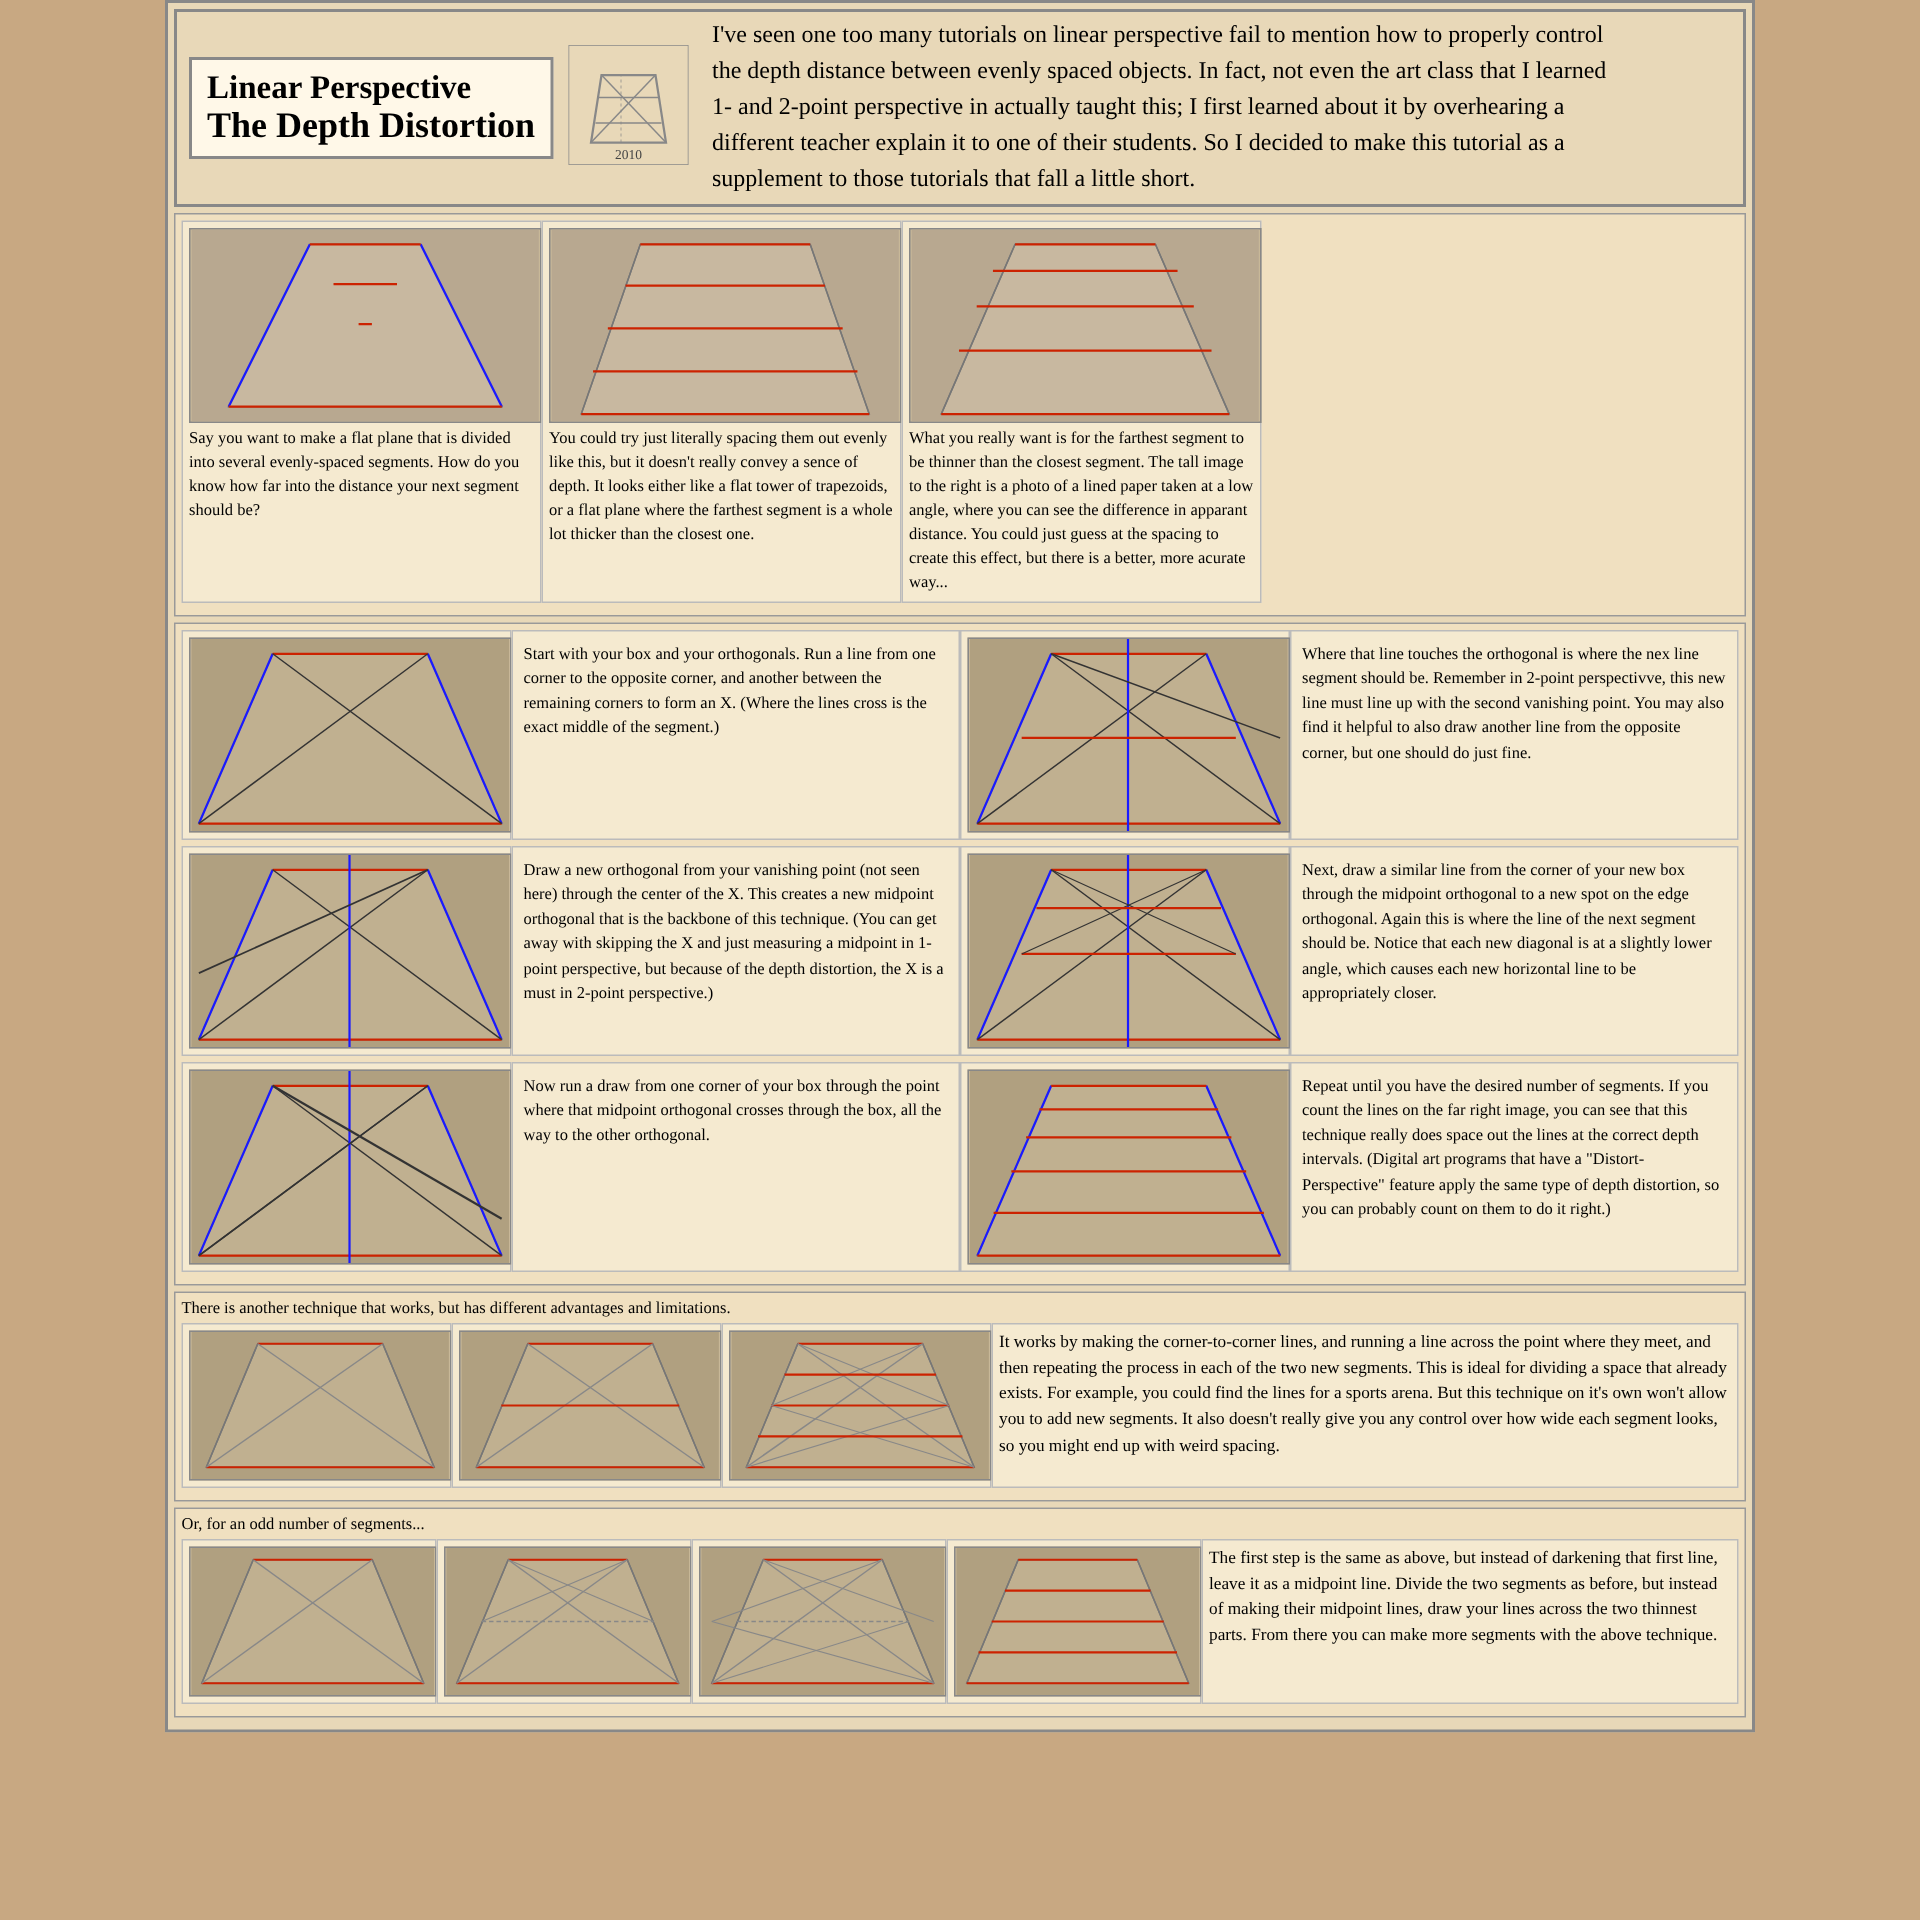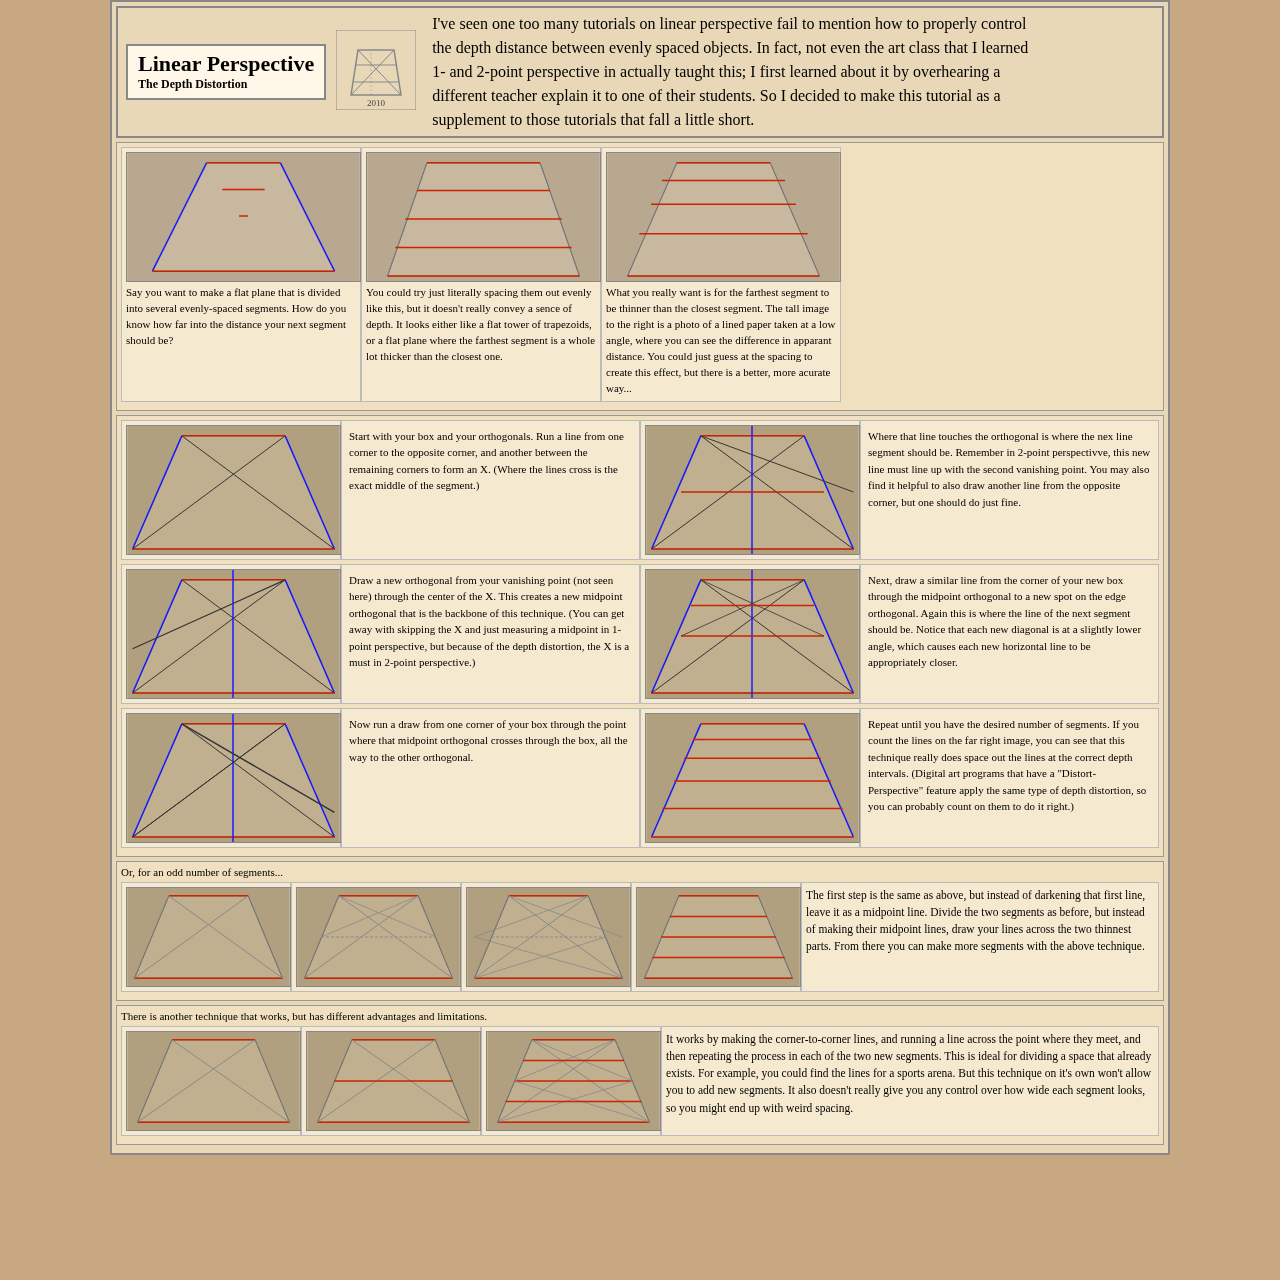--- a/index.html
+++ b/index.html
@@ -29,21 +29,21 @@
       border: 2px solid #888;
       padding: 6px 10px;
       margin-right: 10px;
     }
     #title-block h1 {
       font-size: 22px;
       font-weight: bold;
       line-height: 1.1;
     }
     #title-block h2 {
-      font-size: 12px;
+      font-size: 24px;
       font-weight: bold;
     }
     #logo-block {
       margin-right: 16px;
     }
     #header-text {
       font-size: 16px;
       line-height: 1.5;
       max-width: 600px;
     }
@@ -334,20 +334,87 @@
           <line x1="28" y1="68" x2="187" y2="68" stroke="#cc2200" stroke-width="1.5"></line>
           <line x1="16" y1="96" x2="199" y2="96" stroke="#cc2200" stroke-width="1.5"></line>
           <line x1="5" y1="125" x2="210" y2="125" stroke="#cc2200" stroke-width="1.5"></line>
         </svg>
       </div>
 
       <div class="cell cell-text" style="width:230px">
         <div class="notice-text">Repeat until you have the desired number of segments.
 If you count the lines on the far right image, you can see that this technique really does space out the lines at the correct depth intervals.
 (Digital art programs that have a "Distort-Perspective" feature apply the same type of depth distortion, so you can probably count on them to do it right.)</div>
+      </div>
+    </div>
+  </div>
+
+  <div class="section">
+    <div style="font-size:11px; margin-bottom:4px;">There is another technique that works, but has different advantages and limitations.</div>
+    <div class="row">
+
+      <div class="cell cell-img" style="width:180px">
+        <svg class="persp" width="175" height="100" viewBox="0 0 175 100">
+          <rect width="175" height="100" fill="#b0a080"></rect>
+          <polygon points="45,8 130,8 165,92 10,92" fill="#c0b090" stroke="#777" stroke-width="1"></polygon>
+          <line x1="45" y1="8" x2="10" y2="92" stroke="#777" stroke-width="1"></line>
+          <line x1="130" y1="8" x2="165" y2="92" stroke="#777" stroke-width="1"></line>
+          <line x1="45" y1="8" x2="130" y2="8" stroke="#cc2200" stroke-width="1.5"></line>
+          <line x1="10" y1="92" x2="165" y2="92" stroke="#cc2200" stroke-width="1.5"></line>
+
+          <line x1="45" y1="8" x2="165" y2="92" stroke="#888" stroke-width="1"></line>
+          <line x1="130" y1="8" x2="10" y2="92" stroke="#888" stroke-width="1"></line>
+        </svg>
+      </div>
+
+      <div class="cell cell-img" style="width:180px">
+        <svg class="persp" width="175" height="100" viewBox="0 0 175 100">
+          <rect width="175" height="100" fill="#b0a080"></rect>
+          <polygon points="45,8 130,8 165,92 10,92" fill="#c0b090" stroke="#777" stroke-width="1"></polygon>
+          <line x1="45" y1="8" x2="10" y2="92" stroke="#777" stroke-width="1"></line>
+          <line x1="130" y1="8" x2="165" y2="92" stroke="#777" stroke-width="1"></line>
+          <line x1="45" y1="8" x2="130" y2="8" stroke="#cc2200" stroke-width="1.5"></line>
+          <line x1="10" y1="92" x2="165" y2="92" stroke="#cc2200" stroke-width="1.5"></line>
+          <line x1="45" y1="8" x2="165" y2="92" stroke="#888" stroke-width="1"></line>
+          <line x1="130" y1="8" x2="10" y2="92" stroke="#888" stroke-width="1"></line>
+
+          <line x1="27" y1="50" x2="148" y2="50" stroke="#cc2200" stroke-width="1.5"></line>
+        </svg>
+      </div>
+
+      <div class="cell cell-img" style="width:180px">
+        <svg class="persp" width="175" height="100" viewBox="0 0 175 100">
+          <rect width="175" height="100" fill="#b0a080"></rect>
+          <polygon points="45,8 130,8 165,92 10,92" fill="#c0b090" stroke="#777" stroke-width="1"></polygon>
+          <line x1="45" y1="8" x2="10" y2="92" stroke="#777" stroke-width="1"></line>
+          <line x1="130" y1="8" x2="165" y2="92" stroke="#777" stroke-width="1"></line>
+          <line x1="45" y1="8" x2="130" y2="8" stroke="#cc2200" stroke-width="1.5"></line>
+          <line x1="10" y1="92" x2="165" y2="92" stroke="#cc2200" stroke-width="1.5"></line>
+
+          <line x1="45" y1="8" x2="165" y2="92" stroke="#888" stroke-width="1"></line>
+          <line x1="130" y1="8" x2="10" y2="92" stroke="#888" stroke-width="1"></line>
+
+          <line x1="27" y1="50" x2="148" y2="50" stroke="#cc2200" stroke-width="1.5"></line>
+
+          <line x1="45" y1="8" x2="148" y2="50" stroke="#888" stroke-width="0.8"></line>
+          <line x1="130" y1="8" x2="27" y2="50" stroke="#888" stroke-width="0.8"></line>
+
+          <line x1="36" y1="29" x2="139" y2="29" stroke="#cc2200" stroke-width="1.5"></line>
+
+          <line x1="27" y1="50" x2="165" y2="92" stroke="#888" stroke-width="0.8"></line>
+          <line x1="148" y1="50" x2="10" y2="92" stroke="#888" stroke-width="0.8"></line>
+
+          <line x1="18" y1="71" x2="157" y2="71" stroke="#cc2200" stroke-width="1.5"></line>
+        </svg>
+      </div>
+
+      <div class="cell cell-text" style="flex:1">
+        <div class="wide-text">It works by making the corner-to-corner lines, and running a line across the point where they meet, and then repeating the process in each of the two new segments.
+This is ideal for dividing a space that already exists.  For example, you could find the lines for a sports arena.
+But this technique on it's own won't allow you to add new segments.  It also doesn't really give you any control over how wide each segment looks, so you might end up with weird spacing.</div>
       </div>
     </div>
   </div>
 
   <div class="section">
     <div style="font-size:11px; margin-bottom:4px;">Or, for an odd number of segments...</div>
     <div class="row">
 
       <div class="cell cell-img" style="width:170px">
         <svg class="persp" width="165" height="100" viewBox="0 0 165 100">
@@ -414,80 +481,13 @@
           <line x1="7" y1="92" x2="158" y2="92" stroke="#cc2200" stroke-width="1.5"></line>
         </svg>
       </div>
 
       <div class="cell cell-text" style="flex:1">
         <div class="wide-text">The first step is the same as above, but instead of darkening that first line, leave it as a midpoint line.  Divide the two segments as before, but instead of making their midpoint lines, draw your lines across the two thinnest parts.  From there you can make more segments with the above technique.</div>
       </div>
     </div>
   </div>
 
-  <div class="section">
-    <div style="font-size:11px; margin-bottom:4px;">There is another technique that works, but has different advantages and limitations.</div>
-    <div class="row">
-
-      <div class="cell cell-img" style="width:180px">
-        <svg class="persp" width="175" height="100" viewBox="0 0 175 100">
-          <rect width="175" height="100" fill="#b0a080"></rect>
-          <polygon points="45,8 130,8 165,92 10,92" fill="#c0b090" stroke="#777" stroke-width="1"></polygon>
-          <line x1="45" y1="8" x2="10" y2="92" stroke="#777" stroke-width="1"></line>
-          <line x1="130" y1="8" x2="165" y2="92" stroke="#777" stroke-width="1"></line>
-          <line x1="45" y1="8" x2="130" y2="8" stroke="#cc2200" stroke-width="1.5"></line>
-          <line x1="10" y1="92" x2="165" y2="92" stroke="#cc2200" stroke-width="1.5"></line>
-
-          <line x1="45" y1="8" x2="165" y2="92" stroke="#888" stroke-width="1"></line>
-          <line x1="130" y1="8" x2="10" y2="92" stroke="#888" stroke-width="1"></line>
-        </svg>
-      </div>
-
-      <div class="cell cell-img" style="width:180px">
-        <svg class="persp" width="175" height="100" viewBox="0 0 175 100">
-          <rect width="175" height="100" fill="#b0a080"></rect>
-          <polygon points="45,8 130,8 165,92 10,92" fill="#c0b090" stroke="#777" stroke-width="1"></polygon>
-          <line x1="45" y1="8" x2="10" y2="92" stroke="#777" stroke-width="1"></line>
-          <line x1="130" y1="8" x2="165" y2="92" stroke="#777" stroke-width="1"></line>
-          <line x1="45" y1="8" x2="130" y2="8" stroke="#cc2200" stroke-width="1.5"></line>
-          <line x1="10" y1="92" x2="165" y2="92" stroke="#cc2200" stroke-width="1.5"></line>
-          <line x1="45" y1="8" x2="165" y2="92" stroke="#888" stroke-width="1"></line>
-          <line x1="130" y1="8" x2="10" y2="92" stroke="#888" stroke-width="1"></line>
-
-          <line x1="27" y1="50" x2="148" y2="50" stroke="#cc2200" stroke-width="1.5"></line>
-        </svg>
-      </div>
-
-      <div class="cell cell-img" style="width:180px">
-        <svg class="persp" width="175" height="100" viewBox="0 0 175 100">
-          <rect width="175" height="100" fill="#b0a080"></rect>
-          <polygon points="45,8 130,8 165,92 10,92" fill="#c0b090" stroke="#777" stroke-width="1"></polygon>
-          <line x1="45" y1="8" x2="10" y2="92" stroke="#777" stroke-width="1"></line>
-          <line x1="130" y1="8" x2="165" y2="92" stroke="#777" stroke-width="1"></line>
-          <line x1="45" y1="8" x2="130" y2="8" stroke="#cc2200" stroke-width="1.5"></line>
-          <line x1="10" y1="92" x2="165" y2="92" stroke="#cc2200" stroke-width="1.5"></line>
-
-          <line x1="45" y1="8" x2="165" y2="92" stroke="#888" stroke-width="1"></line>
-          <line x1="130" y1="8" x2="10" y2="92" stroke="#888" stroke-width="1"></line>
-
-          <line x1="27" y1="50" x2="148" y2="50" stroke="#cc2200" stroke-width="1.5"></line>
-
-          <line x1="45" y1="8" x2="148" y2="50" stroke="#888" stroke-width="0.8"></line>
-          <line x1="130" y1="8" x2="27" y2="50" stroke="#888" stroke-width="0.8"></line>
-
-          <line x1="36" y1="29" x2="139" y2="29" stroke="#cc2200" stroke-width="1.5"></line>
-
-          <line x1="27" y1="50" x2="165" y2="92" stroke="#888" stroke-width="0.8"></line>
-          <line x1="148" y1="50" x2="10" y2="92" stroke="#888" stroke-width="0.8"></line>
-
-          <line x1="18" y1="71" x2="157" y2="71" stroke="#cc2200" stroke-width="1.5"></line>
-        </svg>
-      </div>
-
-      <div class="cell cell-text" style="flex:1">
-        <div class="wide-text">It works by making the corner-to-corner lines, and running a line across the point where they meet, and then repeating the process in each of the two new segments.
-This is ideal for dividing a space that already exists.  For example, you could find the lines for a sports arena.
-But this technique on it's own won't allow you to add new segments.  It also doesn't really give you any control over how wide each segment looks, so you might end up with weird spacing.</div>
-      </div>
-    </div>
-  </div>
-
 </div>
 
 </body></html>

